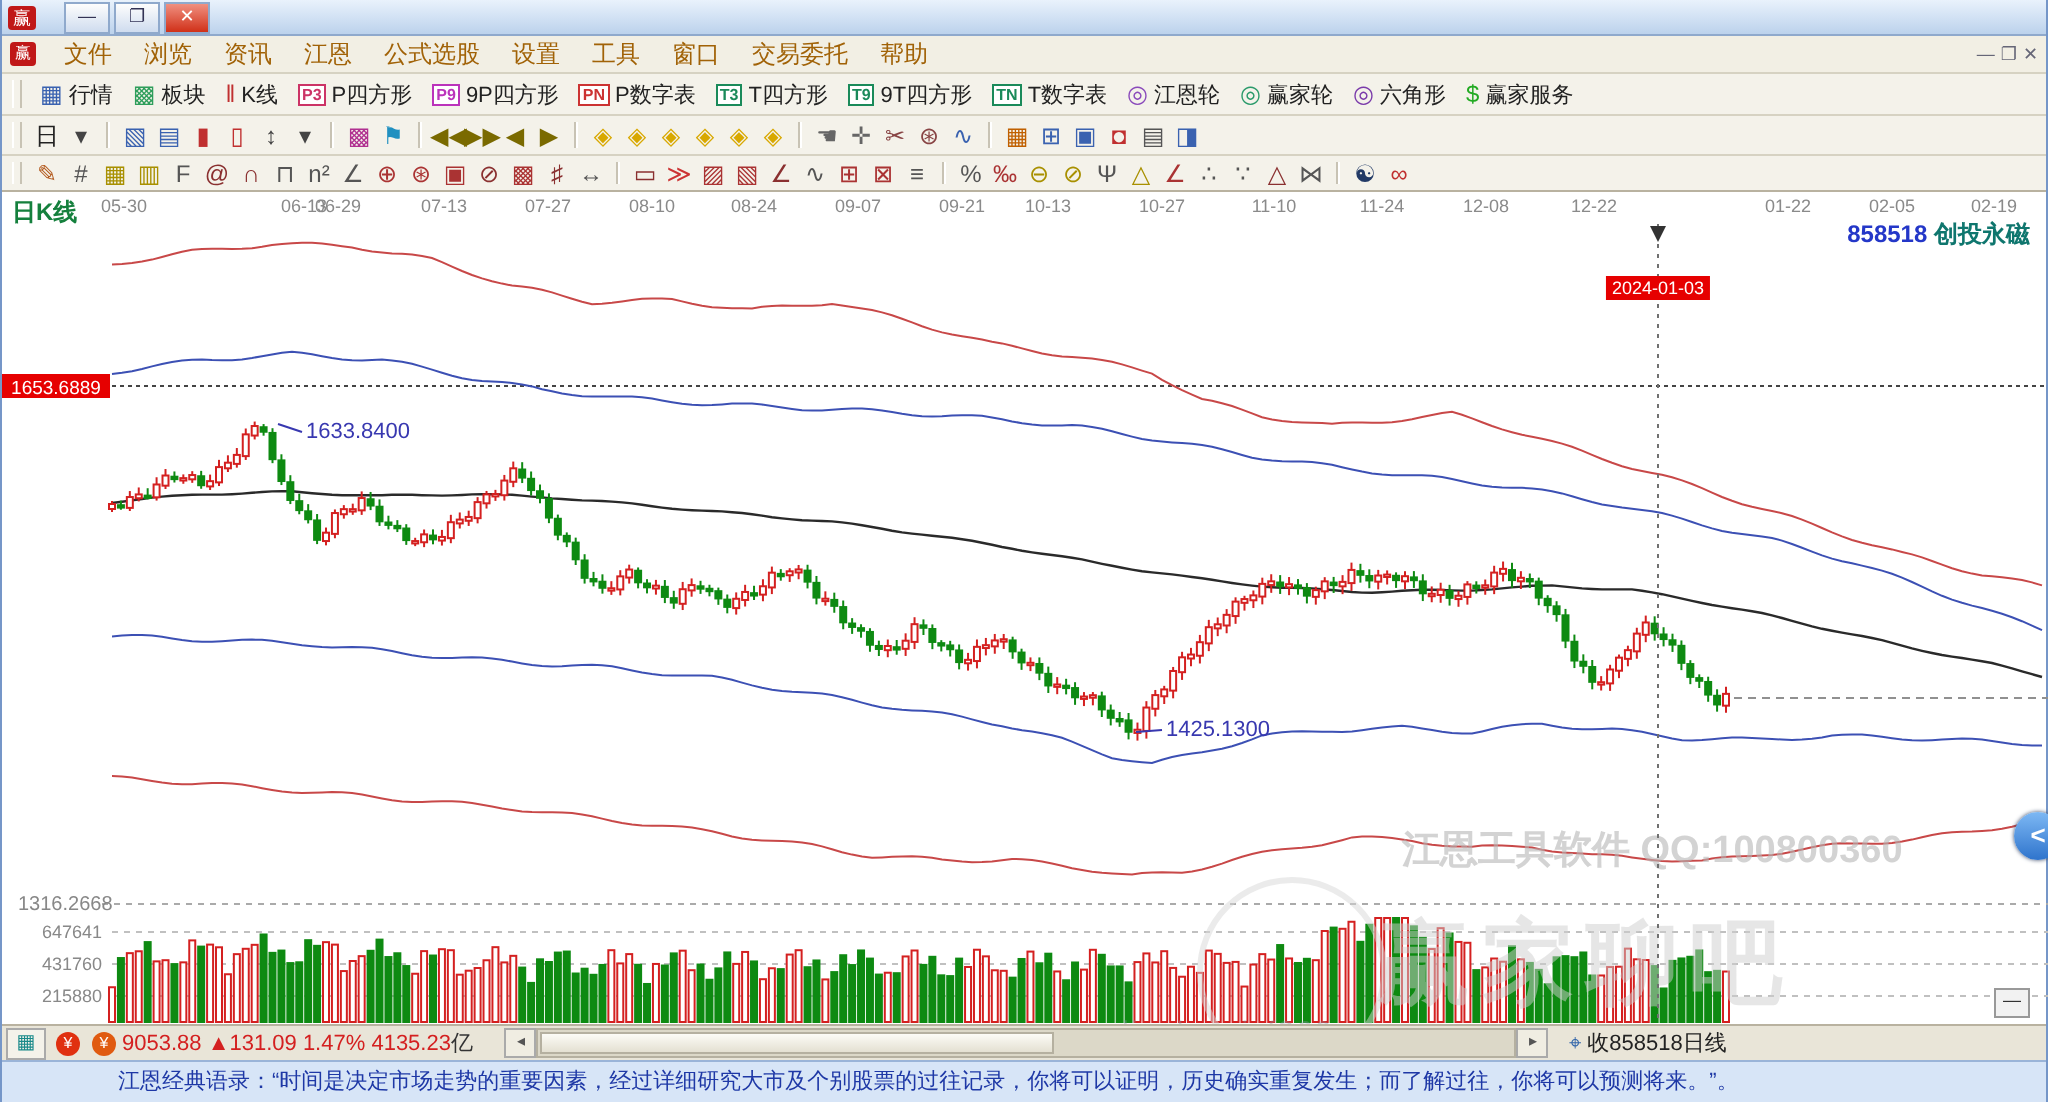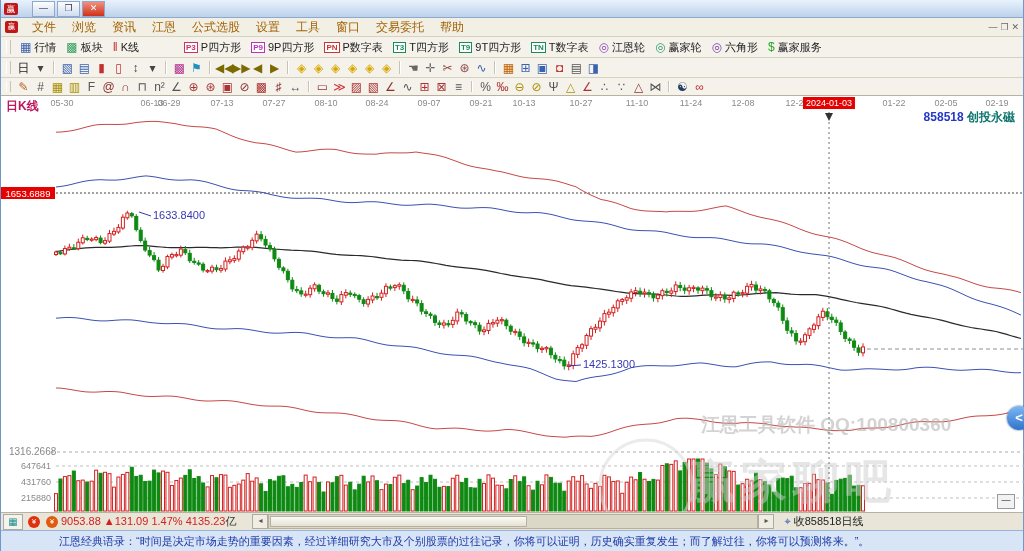--- a/index.html
+++ b/index.html
@@ -25,21 +25,21 @@
   #tb3{top:78px;height:18px;border-bottom:1px solid #b9b2a0;}
   .handle{width:3px;height:70%;border-left:1px solid #fff;border-right:1px solid #c8c3b4;margin-right:4px;}
   .sep{width:1px;height:70%;background:#c8c3b4;border-right:1px solid #fff;margin:0 4px;}
   .tbtn{display:flex;align-items:center;gap:3px;padding:1px 5px;font-size:11px;color:#222;white-space:nowrap;}
   .tbi{font-size:12px;line-height:14px;}
   .badge{font-size:8px;font-weight:bold;border:1px solid;padding:0 1px;line-height:9px;background:#fff;}
   .ico{width:17px;text-align:center;font-size:12px;line-height:16px;}
   
   #chart{top:96px;height:416px;background:#fff;}
   #chart svg{position:absolute;top:0;left:0;pointer-events:none;}
-  #period-label{position:absolute;left:5px;top:2px;font-size:12px;font-weight:bold;color:#be185d;}
+  #period-label{position:absolute;left:5px;top:2px;font-size:12px;font-weight:bold;color:#15803d;}
   .date-tick{position:absolute;top:2px;font-size:9px;color:#8a8a8a;transform:translateX(-50%);white-space:nowrap;}
   #sel-date{position:absolute;top:1px;background:#e60000;color:#fff;font-size:9px;padding:1px 3px;transform:translateX(-50%);white-space:nowrap;}
   #indicator-row{position:absolute;left:55px;top:13px;font-size:11px;white-space:nowrap;}
   #indicator-row span{margin-right:14px;}
   #symbol-label{position:absolute;right:8px;top:13px;font-size:12px;font-weight:bold;white-space:nowrap;}
   #wm-url{position:absolute;left:560px;top:412px;font-size:15px;color:rgba(140,152,165,0.38);letter-spacing:1px;}
   #round-nav{position:absolute;left:1006px;top:310px;width:24px;height:24px;border-radius:50%;
     background:linear-gradient(#7db8f4,#2f74cc);color:#fff;font-size:13px;font-weight:bold;text-align:center;line-height:23px;box-shadow:0 0 2px #346;}
   #min-vol-btn{position:absolute;left:996px;top:398px;width:16px;height:13px;border:1px solid #999;background:#f2f2f2;font-size:9px;line-height:11px;text-align:center;color:#333;}
   
@@ -101,21 +101,21 @@
       </div>
       <div class="tbtn">
         <span class="tbi" style="color: rgb(46, 158, 91);">▩</span>
         <span>板块</span>
       </div>
       <div class="tbtn">
         <span class="tbi" style="color: rgb(192, 48, 48);">‖</span>
         <span>K线</span>
       </div>
       <div class="tbtn">
-        <span class="badge" style="color: rgb(204, 51, 102); border-color: rgb(204, 51, 102); margin-left: 35px;">P3</span>
+        <span class="badge" style="color: rgb(204, 51, 102); border-color: rgb(204, 51, 102);">P3</span>
         <span>P四方形</span>
       </div>
       <div class="tbtn">
         <span class="badge" style="color: rgb(187, 51, 187); border-color: rgb(187, 51, 187);">P9</span>
         <span>9P四方形</span>
       </div>
       <div class="tbtn">
         <span class="badge" style="color: rgb(204, 51, 51); border-color: rgb(204, 51, 51);">PN</span>
         <span>P数字表</span>
       </div>
@@ -825,21 +825,21 @@
         <span class="date-tick" style="left: 523px;">10-13</span>
         <span class="date-tick" style="left: 580px;">10-27</span>
         <span class="date-tick" style="left: 636px;">11-10</span>
         <span class="date-tick" style="left: 690px;">11-24</span>
         <span class="date-tick" style="left: 742px;">12-08</span>
         <span class="date-tick" style="left: 796px;">12-22</span>
         <span class="date-tick" style="left: 893px;">01-22</span>
         <span class="date-tick" style="left: 945px;">02-05</span>
         <span class="date-tick" style="left: 996px;">02-19</span>
       </div>
-    <div id="sel-date" style="left: 828px;">2024-01-03</div>
+    <div id="sel-date" style="left: 828px; margin-top: 41px;">2024-01-03</div>
     <div id="symbol-label">
       <span style="color:#2437c8;">858518</span>
       <span style="color:#0f766e;">创投永磁</span>
     </div>
     <div id="wm-url">liaoba.yjcf360.com</div>
     <div id="round-nav">&lt;</div>
     <div id="min-vol-btn">—</div>
   </div>
 
   <div id="statusbar" class="bar">

